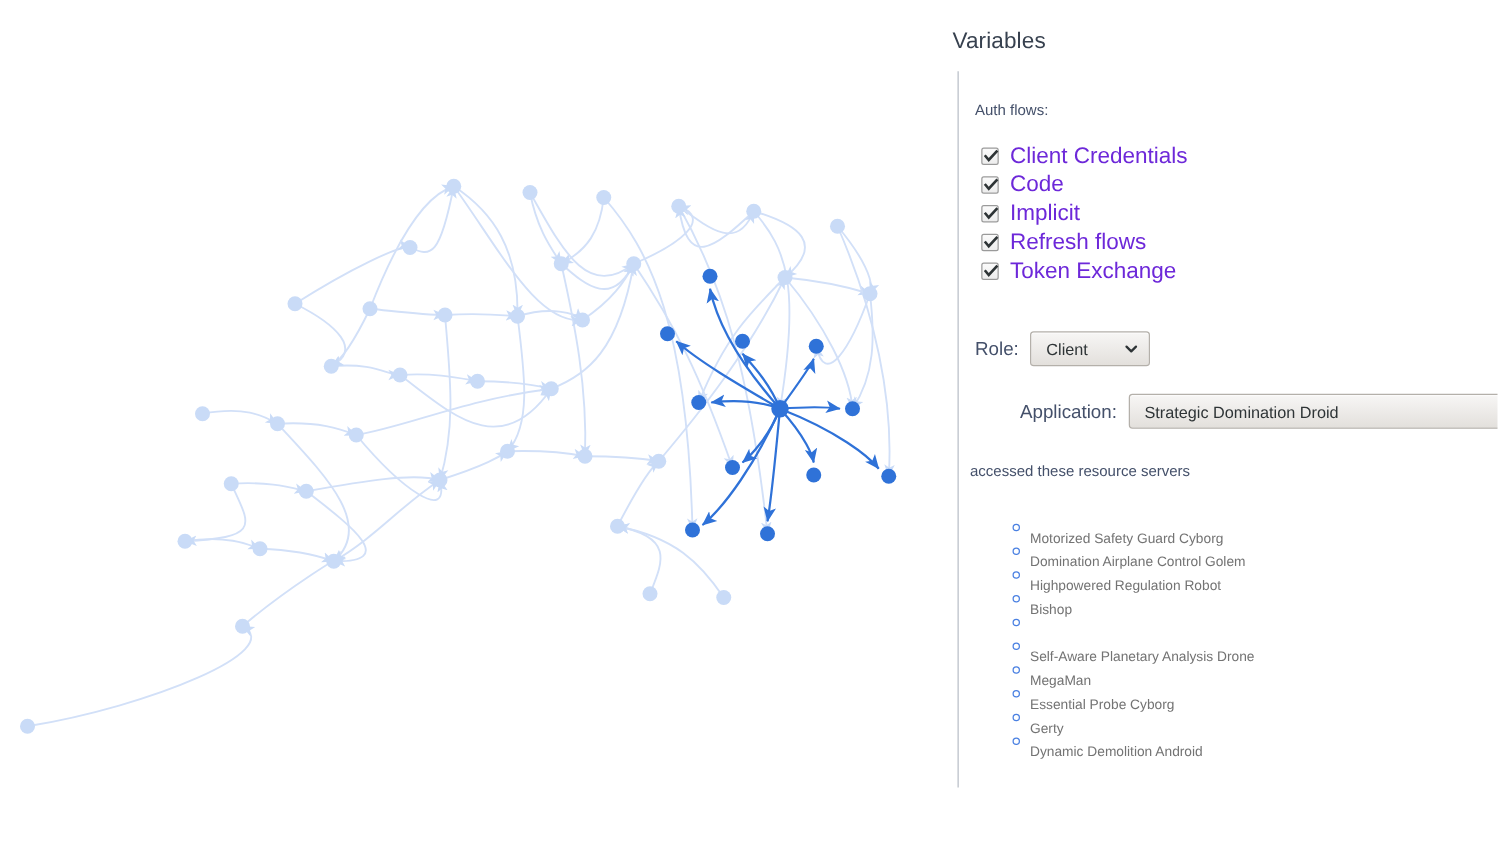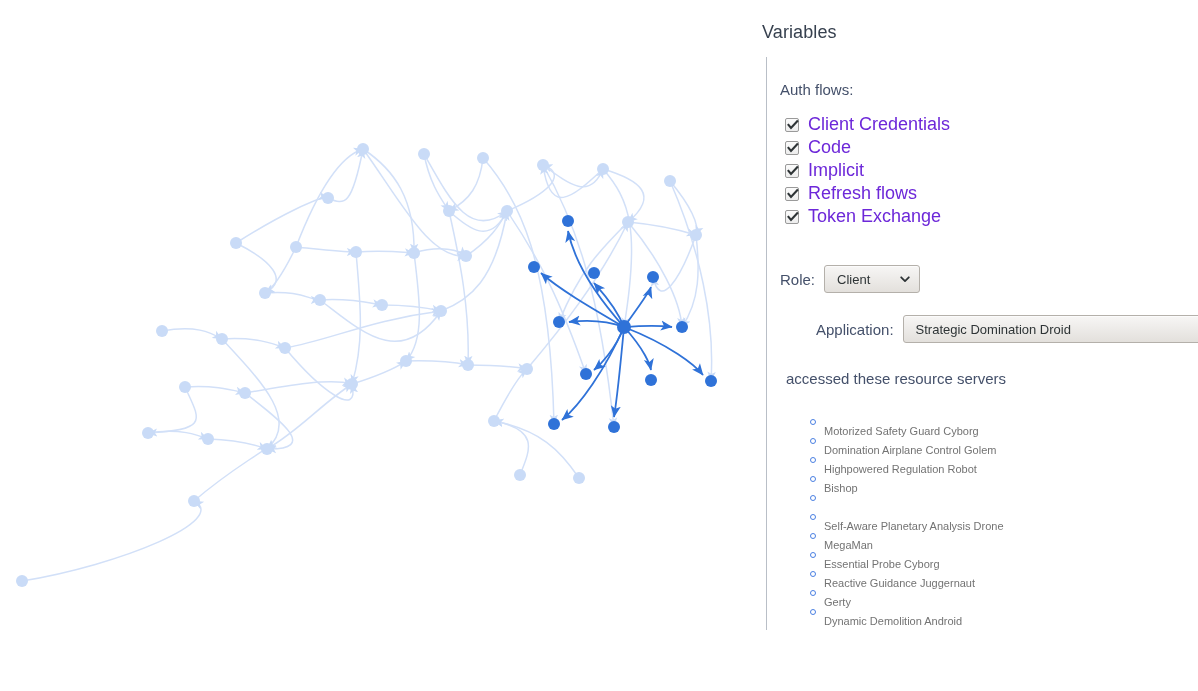--- a/index.html
+++ b/index.html
@@ -50,21 +50,21 @@
     left: 21px;
     top: 57px;
     width: 420px;
     border-left: 1px solid #b9bfc7;
     padding: 0 0 0 13px;
     box-sizing: border-box;
     height: 573px;
   }
 
   .section-label {
-    font-size: 15px;
+    font-size: 12px;
     color: #44506a;
     margin: 0;
     padding: 0;
   }
   #auth-flows-label {
     position: absolute;
     left: 13px;
     top: 24px;
   }
 
@@ -137,21 +137,21 @@
     color: #2e3436;
     box-shadow: 0 1px 0 rgba(255,255,255,0.6) inset;
     cursor: pointer;
   }
   #role-select { width: 96px; }
   #application-select { width: 348px; }
   .select-caret { margin-left: 10px; flex: 0 0 auto; display: block; }
 
   #accessed-label {
     position: absolute;
-    left: 19px;
+    left: 9px;
     top: 313px;
   }
 
   #resource-list {
     position: absolute;
     left: 43px;
     top: 355px;
     margin: 0;
     padding: 0;
     list-style: none;
@@ -429,24 +429,20 @@
         <li class="resource-item">
           <span class="bullet-ring"></span>
           <a class="resource-link">MegaMan</a>
         </li>
         <li class="resource-item">
           <span class="bullet-ring"></span>
           <a class="resource-link">Essential Probe Cyborg</a>
         </li>
         <li class="resource-item">
           <span class="bullet-ring"></span>
-          <a class="resource-link">Reactive Guidance Juggernaut</a>
-        </li>
-        <li class="resource-item">
-          <span class="bullet-ring"></span>
           <a class="resource-link">Gerty</a>
         </li>
         <li class="resource-item">
           <span class="bullet-ring"></span>
           <a class="resource-link">Dynamic Demolition Android</a>
         </li>
       </ul>
 
     </div>
   </div>

